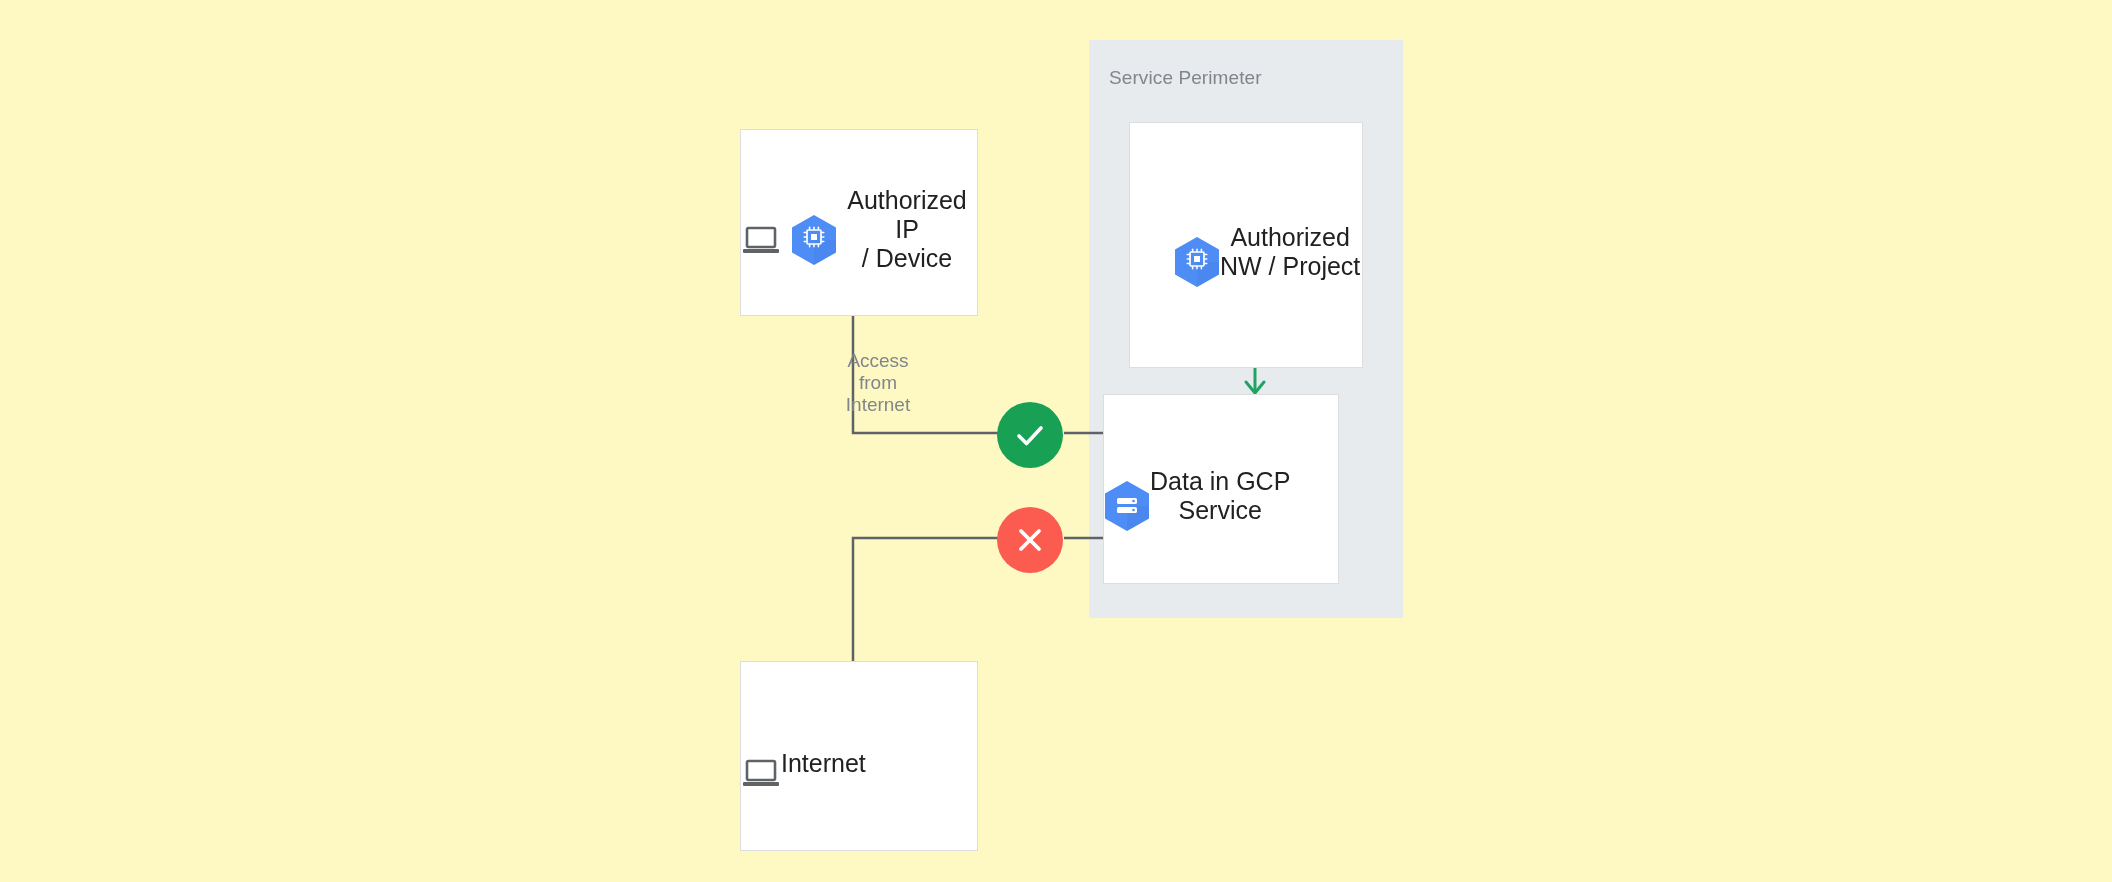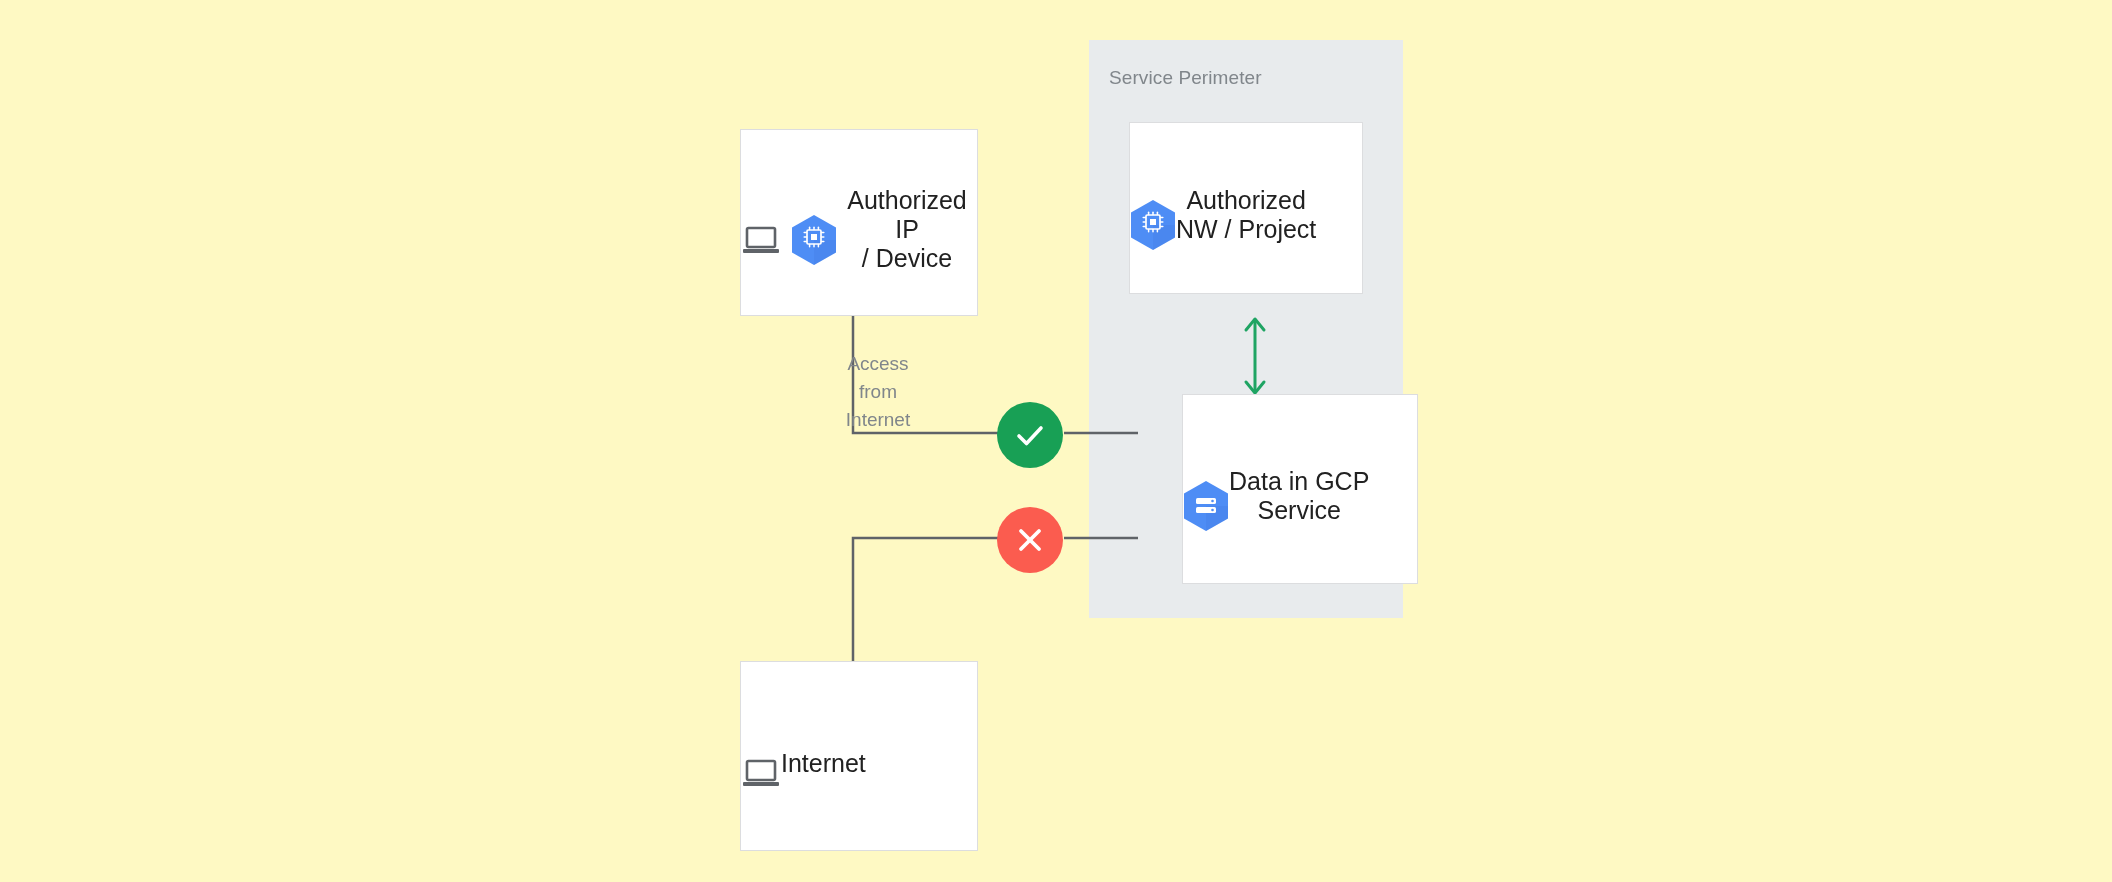--- a/index.html
+++ b/index.html
@@ -62,22 +62,22 @@
   .node-label {
     margin-top: 14px;
     font-size: 25px;
     line-height: 29px;
     color: #212121;
     text-align: center;
     white-space: pre-line;
   }
 
   #node-authorized-ip   { left: 740px; top: 129px; width: 238px; height: 187px; }
-  #node-authorized-nw   { left: 1129px; top: 122px; width: 234px; height: 172px; }
-  #node-data-gcp        { left: 1182px; top: 394px; width: 236px; height: 190px; }
+  #node-authorized-nw   { left: 1129px; top: 122px; width: 234px; height: 246px; padding-left: 44px; }
+  #node-data-gcp        { left: 1103px; top: 394px; width: 236px; height: 190px; }
   #node-internet        { left: 740px; top: 661px; width: 238px; height: 190px; }
 
   
   #connectors {
     position: absolute;
     left: 0;
     top: 0;
     width: 2112px;
     height: 882px;
     pointer-events: none;
@@ -93,21 +93,21 @@
     align-items: center;
     justify-content: center;
   }
   #badge-allow { left: 997px; top: 402px; background: #18a055; }
   #badge-deny  { left: 997px; top: 507px; background: #fb5c4f; }
 
   
   .edge-label {
     position: absolute;
     font-size: 19px;
-    line-height: 28px;
+    line-height: 22px;
     color: #80868b;
     text-align: center;
     white-space: pre-line;
   }
   #label-access-from-internet {
     left: 818px;
     top: 350px;
     width: 120px;
   }
   #label-valid-credential {

